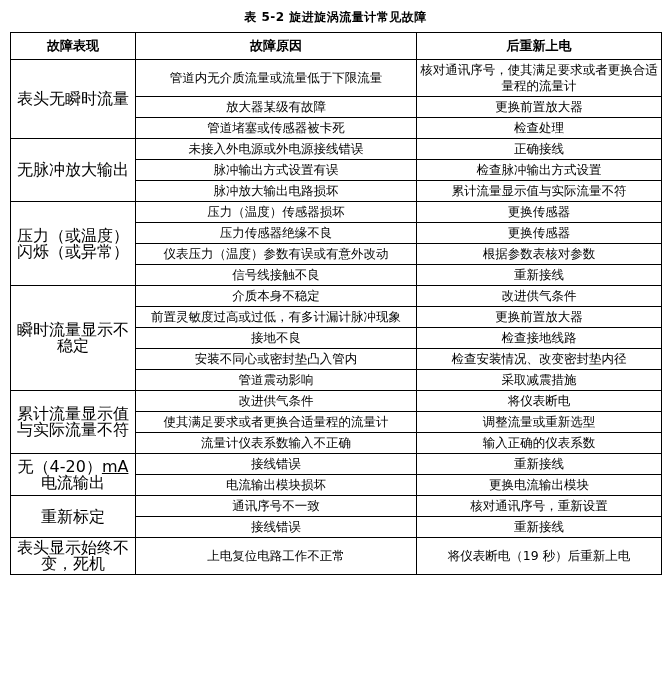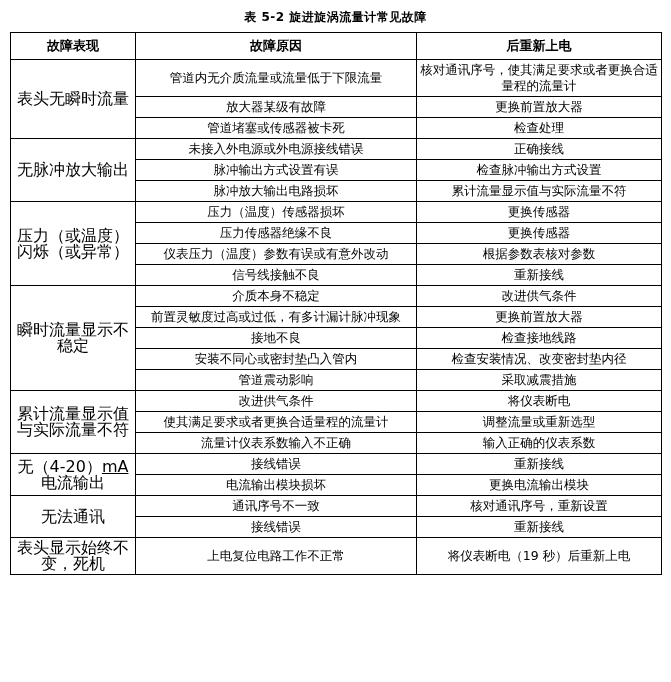--- a/index.html
+++ b/index.html
@@ -160,21 +160,21 @@
         <tr>
           <td class="cat" rowspan="2">无（4-20）<span class="u">mA</span> 电流输出</td>
           <td class="cause">接线错误</td>
           <td class="solution">重新接线</td>
         </tr>
         <tr>
           <td class="cause">电流输出模块损坏</td>
           <td class="solution">更换电流输出模块</td>
         </tr>
         <tr>
-          <td class="cat" rowspan="2">无法通讯</td>
+          <td class="cat" rowspan="2">重新标定</td>
           <td class="cause">通讯序号不一致</td>
           <td class="solution">核对通讯序号，重新设置</td>
         </tr>
         <tr>
           <td class="cause">接线错误</td>
           <td class="solution">重新接线</td>
         </tr>
         <tr>
           <td class="cat" rowspan="1">表头显示始终不变，死机</td>
           <td class="cause">上电复位电路工作不正常</td>

